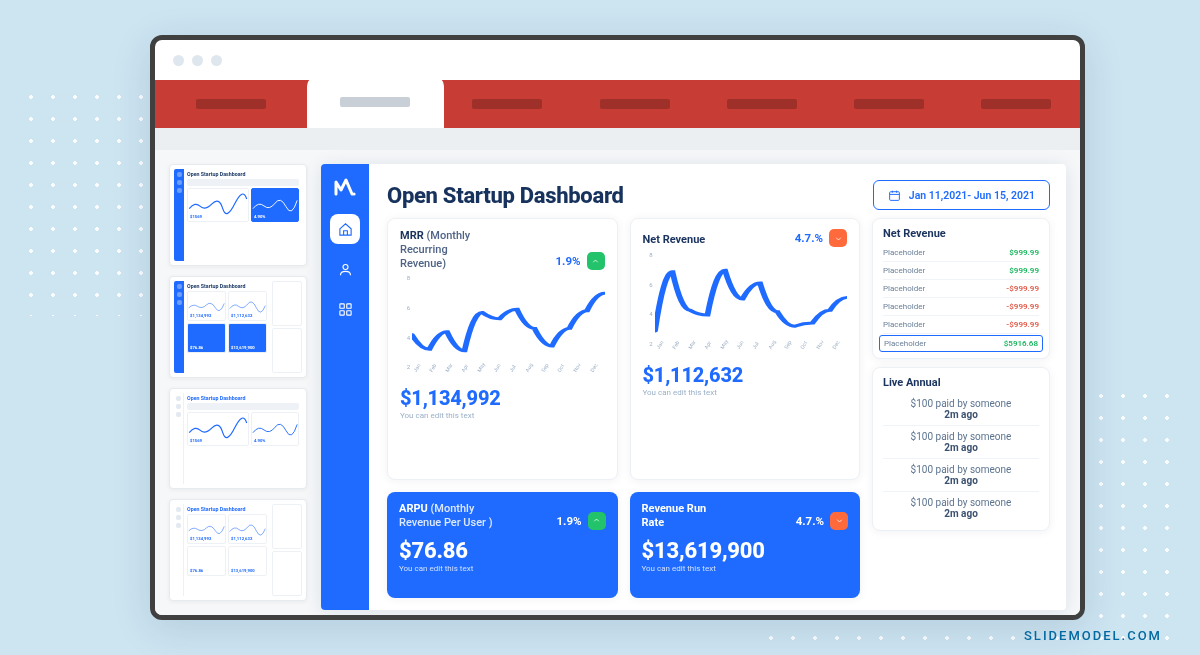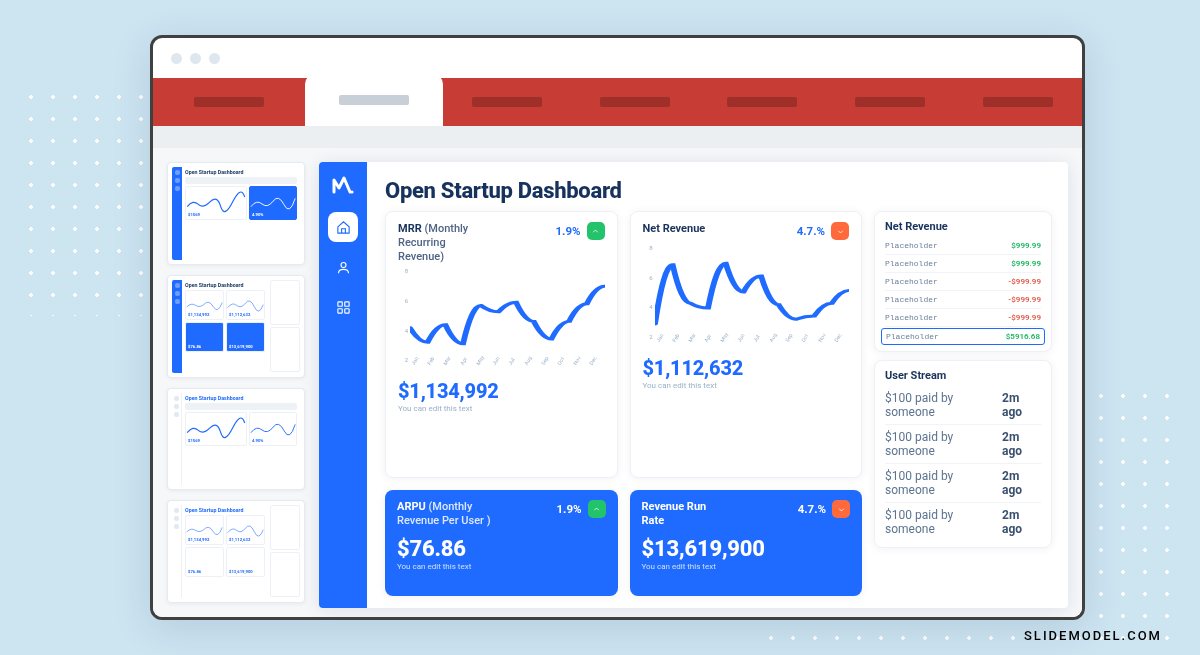--- a/index.html
+++ b/index.html
@@ -7,21 +7,21 @@
 
   
   .dots { position:absolute; width:360px; height:230px;
           background-image: radial-gradient(rgba(255,255,255,.9) 2px, transparent 2px);
           background-size:22px 22px; }
   .dots.tl { top:86px; left:20px; }
   .dots.br { bottom:10px; right:20px; width:420px; height:260px;}
 
   
   .window { position:absolute; left:150px; top:35px; width:935px; height:585px;
-            background:#fff; border:3px solid #404040; border-radius:12px;
+            background:#fff; border:5px solid #404040; border-radius:12px;
             box-shadow:0 8px 40px rgba(10,40,80,.12); overflow:hidden; }
   .titlebar { height:40px; display:flex; align-items:center; padding:0 18px; gap:8px; }
   .tdot { width:11px; height:11px; border-radius:50%; background:#dfe7ee; }
 
   .ribbon { position:relative; height:70px; background:#fff; }
   .ribbon .bar { position:absolute; left:0; right:0; top:0; height:48px; background:#c73c34;
                  display:flex; align-items:center; }
   .tab { height:48px; display:flex; align-items:center; justify-content:center; }
   .tab .ph { width:70px; height:10px; background:#9e3029; border-radius:2px; }
   .tab.t0 { width:155px; }
@@ -70,21 +70,21 @@
   .date { margin-left:auto; border:1.5px solid #1f6bff; color:#1f6bff; border-radius:6px;
           height:30px; padding:0 14px; display:flex; align-items:center; gap:8px; font-size:10.5px; font-weight:600;}
   .date svg{ width:13px; height:13px; stroke:#1f6bff; fill:none; stroke-width:1.8;}
 
   .grid { display:flex; gap:12px; flex:1; min-height:0;}
   .col-cards { flex:1; display:flex; flex-direction:column; gap:12px;}
   .row-top { display:flex; gap:12px; flex:1; }
   .row-bot { display:flex; gap:12px; height:106px;}
   .card { background:#fff; border:1px solid #ecf1f6; border-radius:8px; padding:10px 12px 8px;
           box-shadow:0 1px 10px rgba(20,40,80,.06); flex:1; display:flex; flex-direction:column; position:relative;}
-  .card .ch { display:flex; align-items:flex-start;}
+  .card .ch { display:flex; align-items:flex-end;}
   .cmt { font-size:11px; font-weight:700; color:#1a335e; max-width:96px; line-height:1.25;}
   .cmt span.light { font-weight:500; color:#4e6385;}
   .pct { margin-left:auto; color:#1f6bff; font-weight:700; font-size:11.5px; display:flex; align-items:center; gap:6px;}
   .badge { width:18px; height:18px; border-radius:5px; display:flex; align-items:center; justify-content:center;}
   .badge.up { background:#22c36a;}
   .badge.dn { background:#ff6a3d;}
   .badge svg { width:9px; height:9px; stroke:#fff; stroke-width:2; fill:none;}
   .chart { height:110px; margin-top:4px; position:relative;}
   .chart .yl { position:absolute; left:0; top:0; bottom:14px; width:10px; display:flex; flex-direction:column; justify-content:space-between; font-size:6px; color:#9db0c6; text-align:right;}
   .chart .xl { position:absolute; left:12px; right:0; bottom:0; height:14px; display:flex; font-size:5.2px; color:#9db0c6;}
@@ -101,29 +101,29 @@
   .bluecard .sub { color:rgba(255,255,255,.78);}
 
   .rhs { width:178px; display:flex; flex-direction:column; gap:8px;}
   .panel { background:#fff; border:1px solid #ecf1f6; border-radius:8px; padding:8px 10px 6px;
            box-shadow:0 1px 10px rgba(20,40,80,.06);}
   .panel h4 { font-size:11px; font-weight:700; color:#1a335e; margin-bottom:4px;}
   .nrrow { display:flex; justify-content:space-between; align-items:center;
            border-bottom:1px solid #f0f3f7; padding:4px 0; font-size:8px;}
   .nrrow:last-child{ border-bottom:none;}
   .nrrow.sel { border:1px solid #1f6bff; border-radius:3px; padding:3px 4px; margin:1px -4px 0;}
-  .nrrow .lbl{ color:#6c8099;font-family:Liberation Mono, monospace;}
+  .nrrow .lbl{ color:#6c8099;}
   .nrrow .val.g{ color:#18b85d; font-weight:600;}
   .nrrow .val.r{ color:#e25a4a; font-weight:600;}
   .lsrow { display:flex; justify-content:space-between; align-items:center;
-           border-bottom:1px solid #f0f3f7; padding:5px 0; font-size:12px; color:#5d7490;}
+           border-bottom:1px solid #f0f3f7; padding:5px 0; font-size:10px; color:#5d7490;flex-direction:column;}
   .lsrow .ago{ font-weight:700; color:#3b5170;}
   .lsrow:last-child{ border-bottom:none;}
 
-  .attrib { position:absolute; right:38px; bottom:12px; color:#000000; font-size:13px; letter-spacing:2px; font-weight:500;}
+  .attrib { position:absolute; right:38px; bottom:12px; color:#0369a1; font-size:13px; letter-spacing:2px; font-weight:500;}
 </style>
 </head>
 <body>
 
 <div class="dots tl"></div>
 <div class="dots br"></div>
 
 <div class="window">
   <div class="titlebar">
     <span class="tdot"></span>
@@ -292,20 +292,27 @@
               <rect x="14" y="3" width="7" height="7" rx="1"></rect>
               <rect x="3" y="14" width="7" height="7" rx="1"></rect>
               <rect x="14" y="14" width="7" height="7" rx="1"></rect>
             </svg>
           </div>
       </div>
 
       <div class="main">
         <div class="hdr">
           <div class="title">Open Startup Dashboard</div>
+          <div class="date">
+            <svg viewBox="0 0 24 24">
+                <rect x="3" y="5" width="18" height="16" rx="2"></rect>
+                <path d="M3 10h18M8 3v4M16 3v4"></path>
+              </svg>
+            <span>Jan 11,2021- Jun 15, 2021</span>
+          </div>
         </div>
 
         <div class="grid">
           <div class="col-cards">
             <div class="row-top">
               <div class="card">
                 <div class="ch">
                   <div class="cmt"><span>MRR</span><span class="light"> (Monthly Recurring Revenue)</span></div>
                   <div class="pct">
                       <span>1.9%</span>
@@ -445,21 +452,21 @@
                     <span class="lbl">Placeholder</span>
                     <span class="val r">-$999.99</span>
                   </div>
                   <div class="nrrow sel">
                     <span class="lbl">Placeholder</span>
                     <span class="val g">$5916.68</span>
                   </div>
                 </div>
             </div>
             <div class="panel">
-              <h4>User Stream</h4>
+              <h4>Live Annual</h4>
               <div>
                   <div class="lsrow">
                     <span>$100 paid by someone</span>
                     <span class="ago">2m ago</span>
                   </div>
                   <div class="lsrow">
                     <span>$100 paid by someone</span>
                     <span class="ago">2m ago</span>
                   </div>
                   <div class="lsrow">

